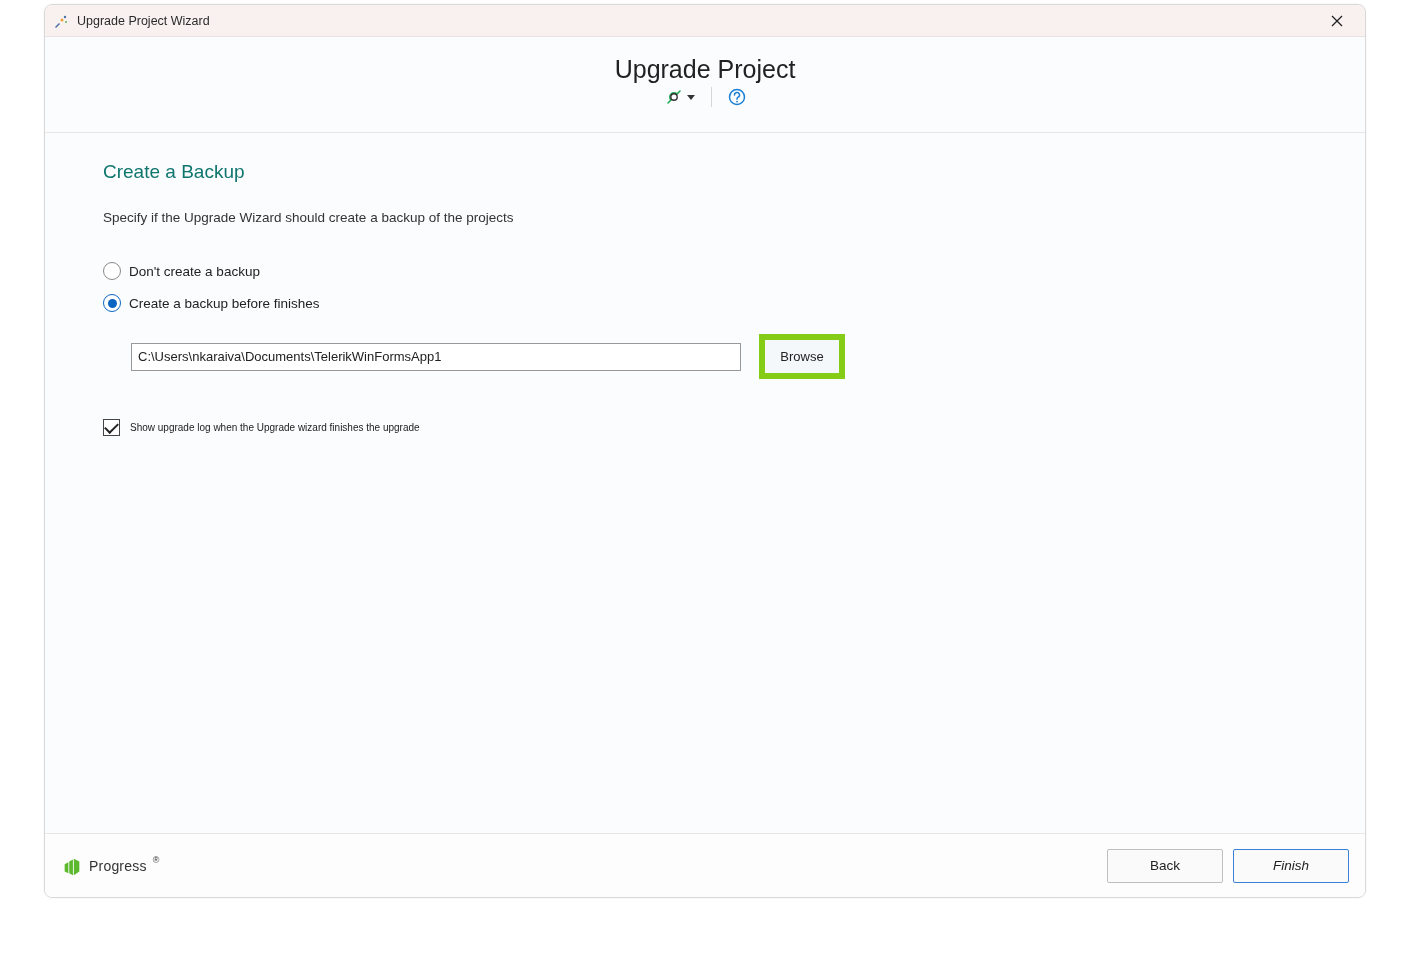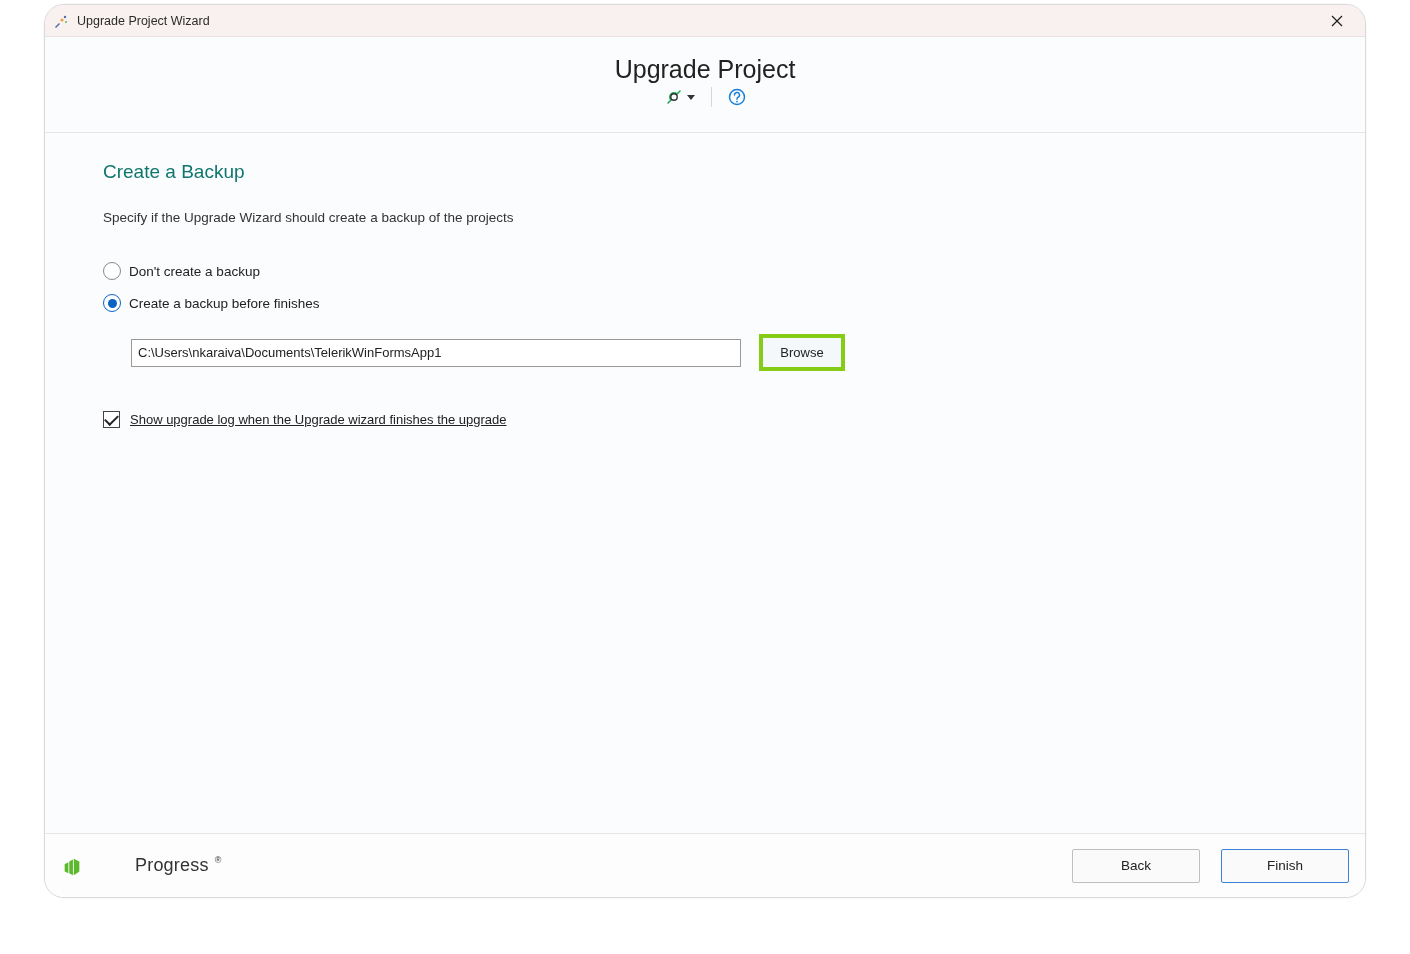--- a/index.html
+++ b/index.html
@@ -2,21 +2,21 @@
 <html><head>
 <meta charset="utf-8">
 <style>
   * { box-sizing: border-box; margin: 0; padding: 0; }
   html, body { width: 1410px; height: 954px; font-family: "Segoe UI", Tahoma, sans-serif; background: #fff; }
   .window {
     width: 1322px;
     height: 894px;
     margin: 4px auto 0 auto;
     border: 1px solid #d9d9d9;
-    border-radius: 20px;
+    border-radius: 8px;
     overflow: hidden;
     background: #fafbfc;
     box-shadow: 0 0 0 1px rgba(0,0,0,0.02);
     display: flex;
     flex-direction: column;
   }
   .titlebar {
     height: 32px;
     background: #f8f1ef;
     display: flex;
@@ -61,56 +61,56 @@
   .radio-label { font-size: 13.5px; color:#222; }
   .path-row { display:flex; align-items:center; gap: 18px; margin-left: 28px; margin-top: 22px; margin-bottom: 40px;}
   .path-input {
     width: 610px; height: 28px;
     border: 1px solid #999;
     background:#fff;
     font-size: 13px; color:#222;
     padding: 0 6px;
   }
   .browse-btn {
-    width: 86px; height: 37px;
-    border: 4px solid #84cc16;
+    width: 86px; height: 45px;
+    border: 6px solid #84cc16;
     background: #f5f8fb;
     font-size: 13px; color:#222;
     cursor:pointer;
   }
   .check-row { display:flex; align-items:center; gap: 10px; cursor:pointer; }
   .checkbox {
     width: 17px; height: 17px; border: 1px solid #444; background:#fff;
     display:flex; align-items:center; justify-content:center;
   }
   .checkbox.checked::after {
     content:""; width:11px; height:6px; border-left:2px solid #222; border-bottom:2px solid #222;
     transform: rotate(-45deg) translate(1px,-1px);
   }
-  .check-label { font-size: 13px; color:#222;text-decoration:underline; }
+  .check-label { font-size: 10px; color:#222; }
   .footer {
     height: 64px;
     border-top: 1px solid #e6e6e6;
     display:flex; align-items:center;
     padding: 0 16px;
     background:#fdfdfd;
   }
   .logo { display:flex; align-items:center; gap:6px; color:#333; }
-  .logo-text { font-size: 18px; font-weight:500; letter-spacing:0.2px;margin-left:46px; }
+  .logo-text { font-size: 14px; font-weight:500; letter-spacing:0.2px; }
   .footer-spacer { flex:1; }
   .nav-btn {
-    width: 128px; height: 34px;
+    width: 116px; height: 34px;
     border: 1px solid #bfbfbf;
     background:#fafafa;
     font-size: 13.5px; color:#222;
     cursor:pointer;
     border-radius:2px;
   }
   .nav-btn.primary { border-color:#3b82d6; }
-  .nav-btn + .nav-btn { margin-left: 21px; }
+  .nav-btn + .nav-btn { margin-left: 10px; font-style: italic; }
 </style>
 </head>
 <body>
 
 <div class="window">
 
   <div class="titlebar">
     <span class="app-icon">
       <svg width="16" height="16" viewBox="0 0 16 16">
         <polygon points="2,14 6,10 7,11 3,15" fill="#4a6fa5"></polygon>

